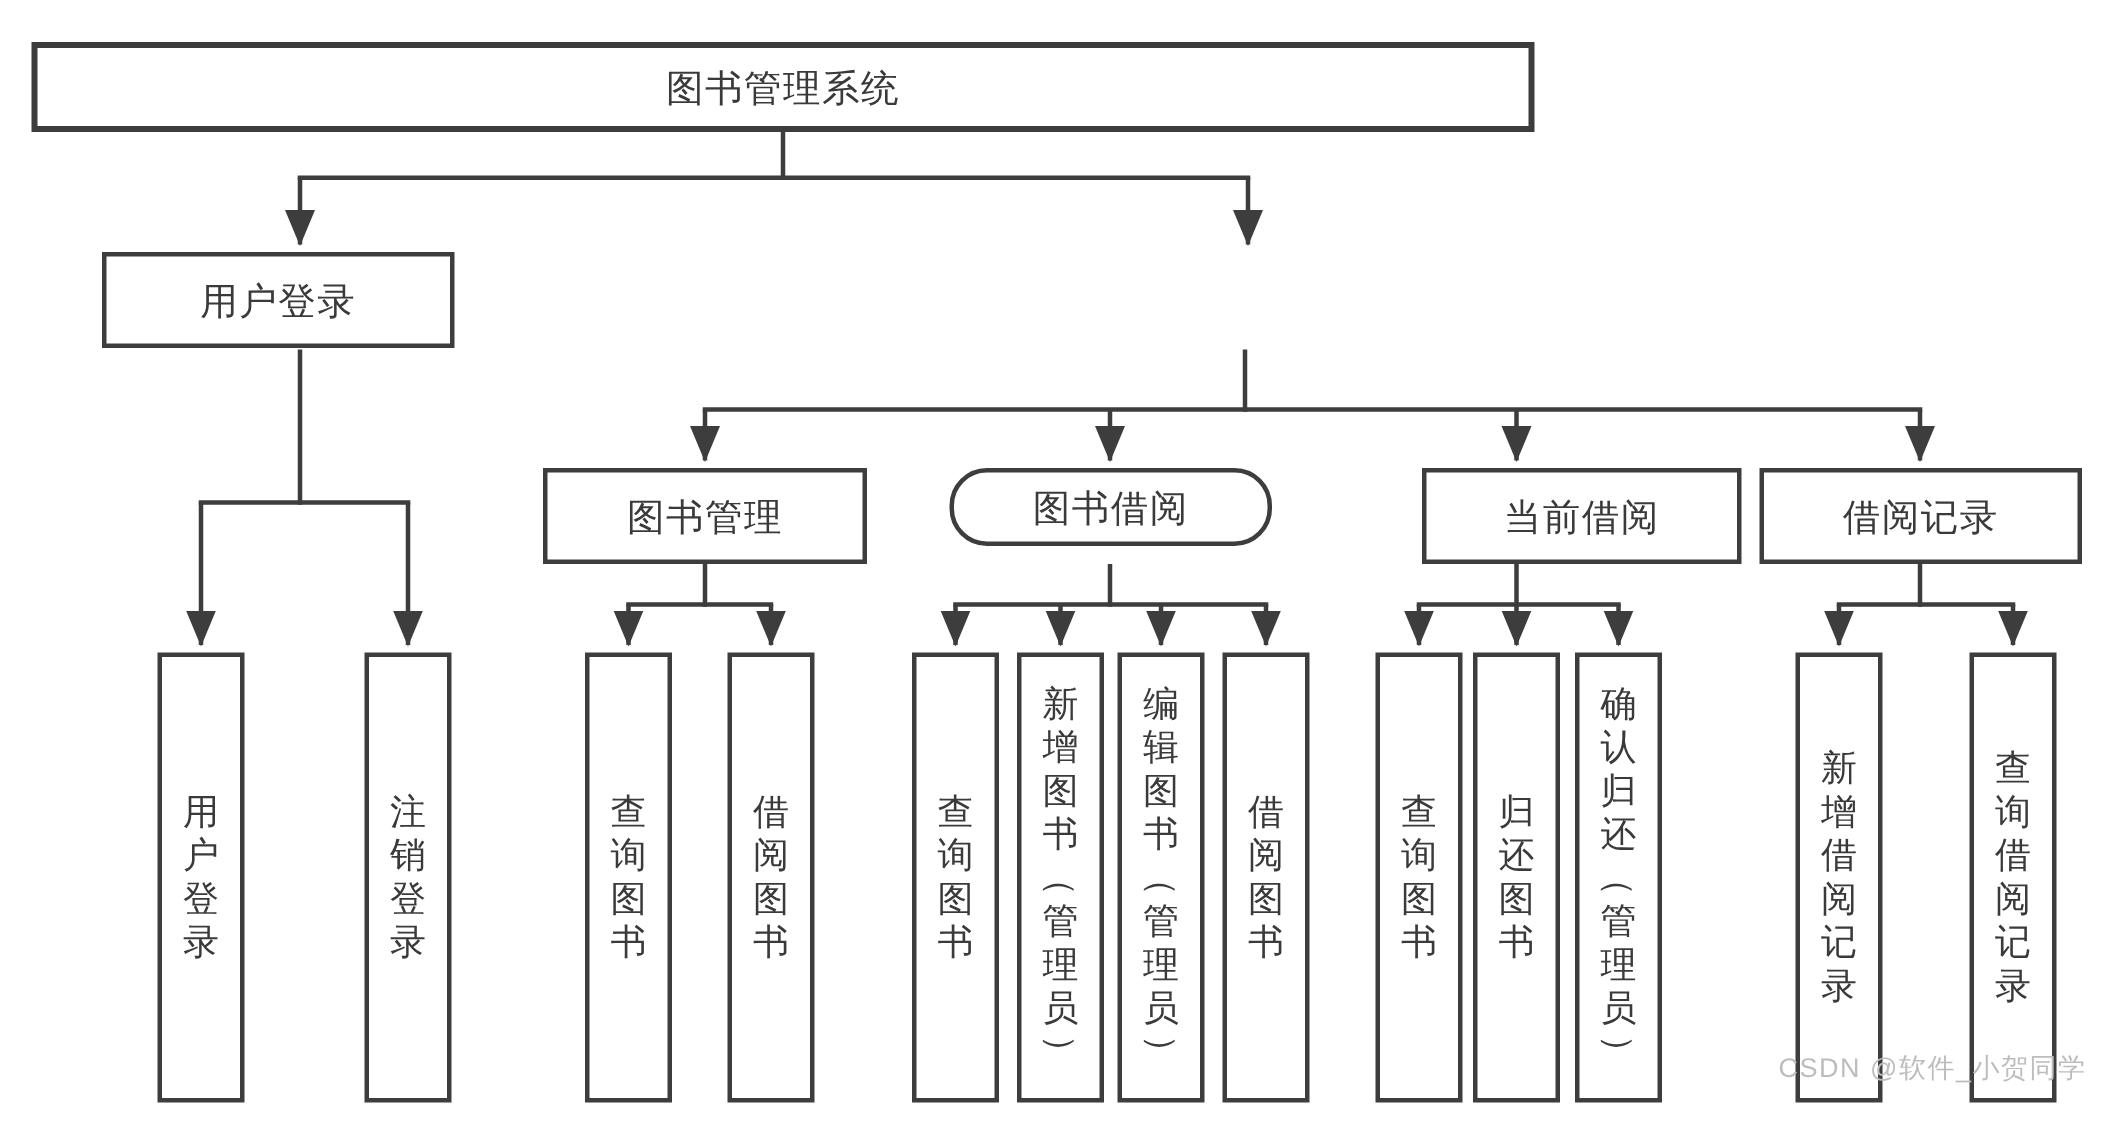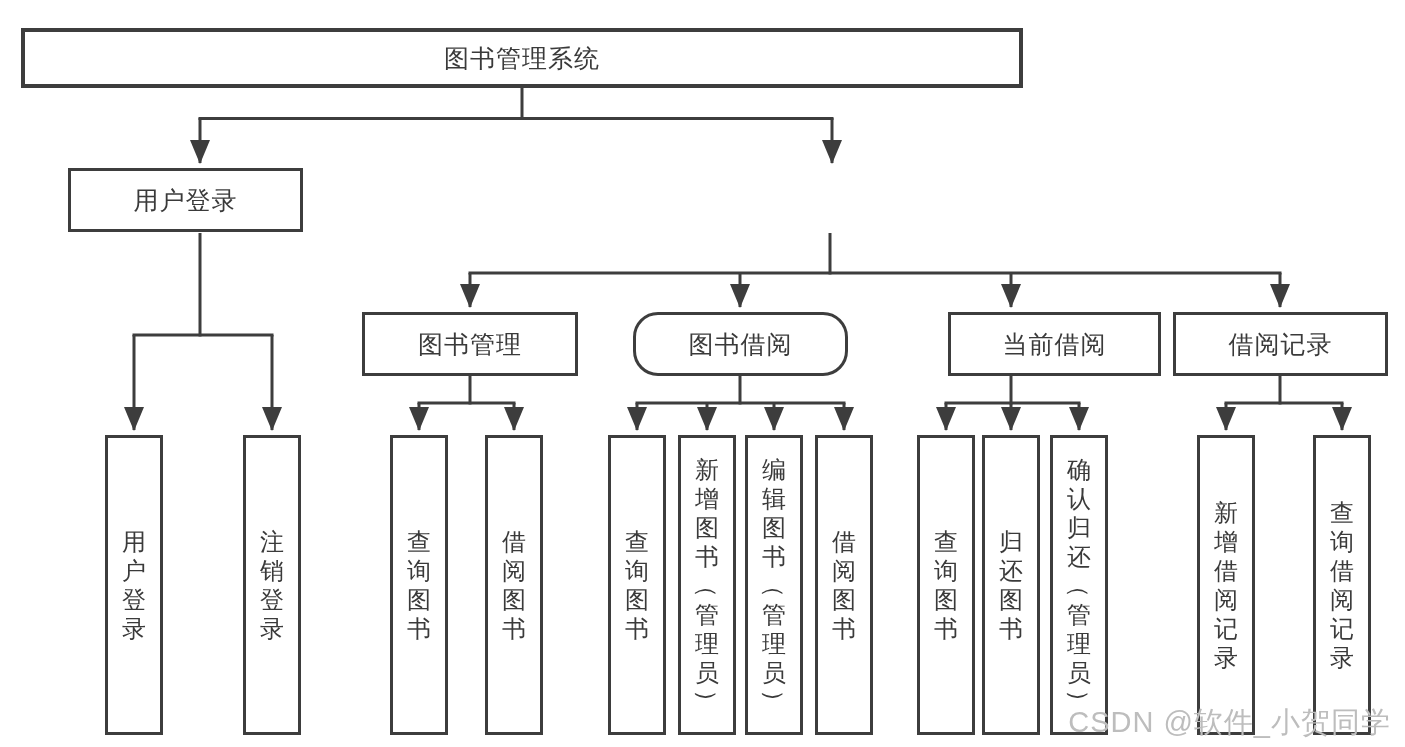--- a/index.html
+++ b/index.html
@@ -15,22 +15,22 @@
     font-size:25px;letter-spacing:1px;white-space:nowrap;
   }
   .node.title{border-width:4px;}
   .node.leaf{
     flex-direction:column;justify-content:center;align-items:center;
     font-size:24px;letter-spacing:0;white-space:normal;
   }
   .vchar{display:block;height:29px;line-height:29px;width:100%;text-align:center;}
   .vchar.rot{transform:rotate(90deg);}
   .watermark{
-    position:absolute;right:14px;bottom:4px;z-index:6;
-    font-size:29px;color:#bdbdbd;letter-spacing:1px;
+    position:absolute;right:14px;bottom:23px;z-index:6;
+    font-size:18px;color:#bdbdbd;letter-spacing:1px;
   }
 </style>
 </head>
 <body>
 
 <div class="stage">
 
   <svg class="lines" width="1405" height="747" viewBox="0 0 1405 747">
     <defs>
       <marker id="arw" markerWidth="26" markerHeight="22" refX="23" refY="10" orient="auto" markerUnits="userSpaceOnUse">
@@ -85,21 +85,21 @@
     <span>图书管理系统</span>
   </div>
 
   <div class="node" style="left:68px;top:168px;width:235px;height:64px;">
     <span>用户登录</span>
   </div>
 
   <div class="node" style="left:362px;top:312px;width:216px;height:64px;">
     <span>图书管理</span>
   </div>
-  <div class="node" style="left:633px;top:312px;width:215px;height:64px;border-radius:25px;">
+  <div class="node" style="left:633px;top:312px;width:215px;height:52px;border-radius:25px;">
     <span>图书借阅</span>
   </div>
   <div class="node" style="left:905px;top:312px;width:213px;height:64px;margin-left:43px;">
     <span>当前借阅</span>
   </div>
   <div class="node" style="left:1173px;top:312px;width:215px;height:64px;">
     <span>借阅记录</span>
   </div>
 
   <div class="node leaf" style="left:105px;top:435px;width:58px;height:300px;">

